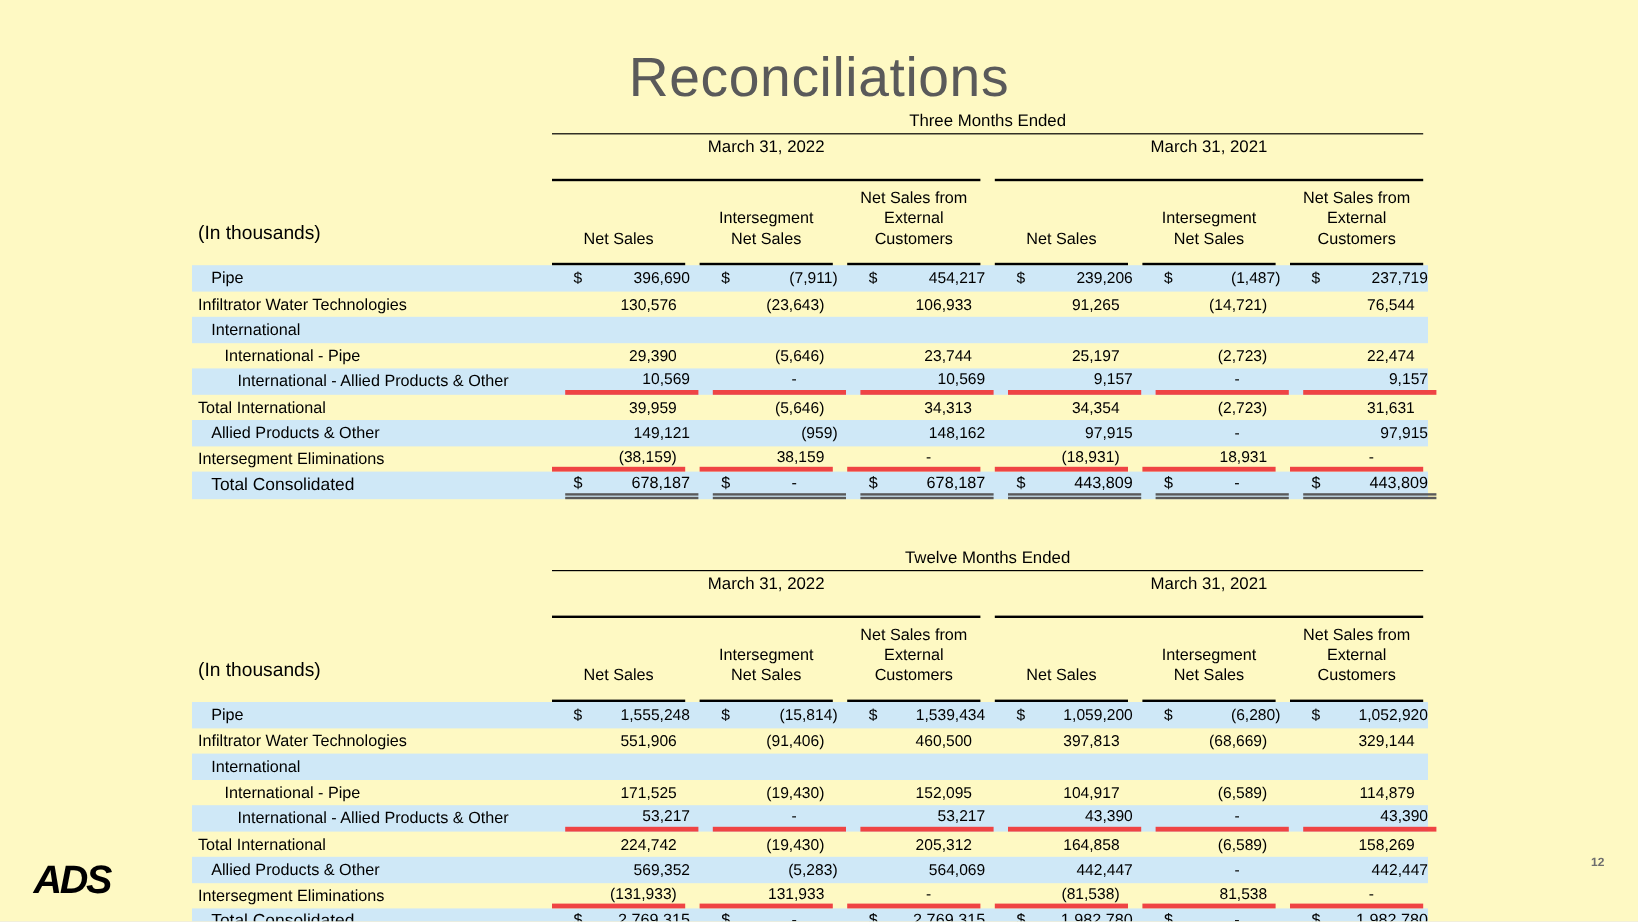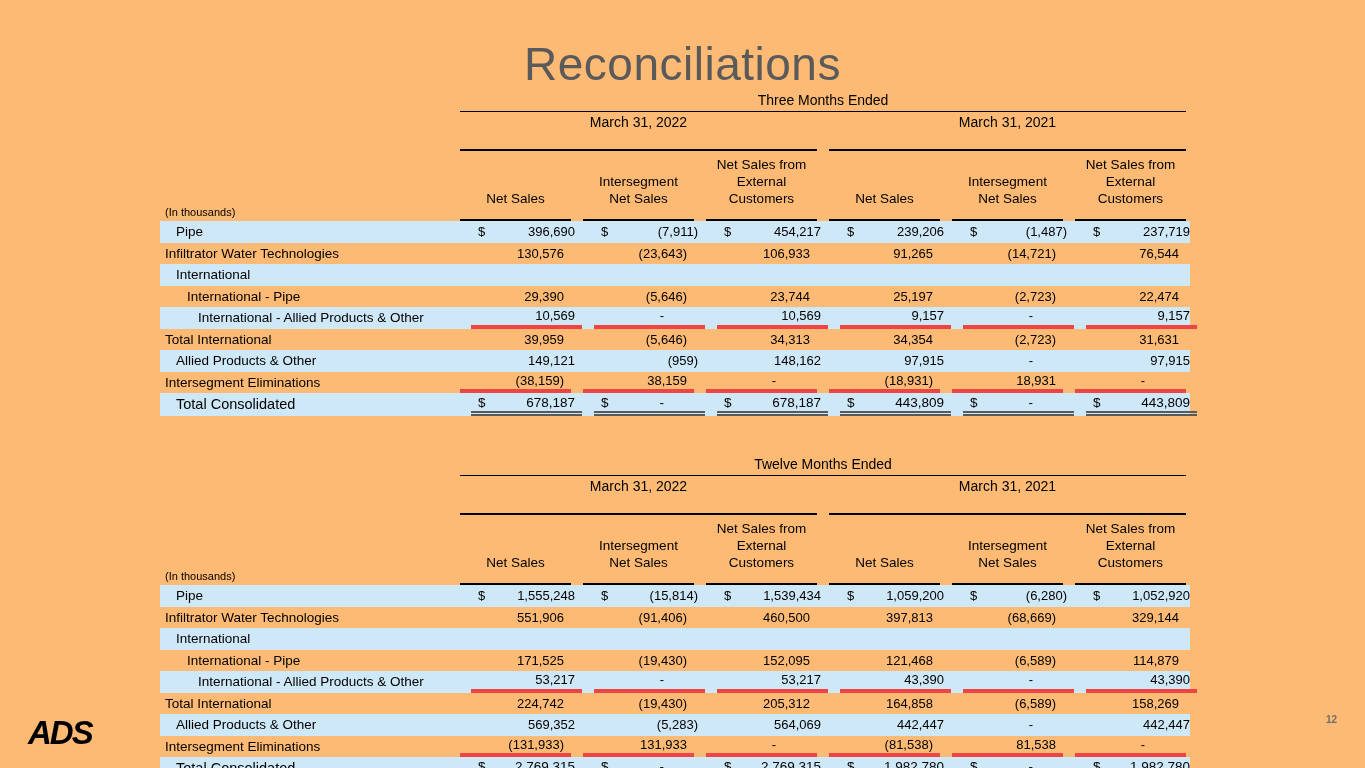--- a/index.html
+++ b/index.html
@@ -1,17 +1,17 @@
 <!DOCTYPE html>
 <html><head>
 <meta charset="utf-8">
 <style>
   html,body{margin:0;padding:0;background:#e8e8e8;}
   .slide{
-    position:relative; width:1365px; height:768px; background:#fdba74;
+    position:relative; width:1365px; height:768px; background:#fef9c3;
     font-family:"Liberation Sans", sans-serif; color:#000; overflow:hidden;
     margin:0 auto;
   }
   .title{
     position:absolute; top:40px; left:0; width:100%;
     text-align:center; font-size:46px; font-weight:400; color:#5a5a5a;
     margin:0; line-height:1.05; letter-spacing:0.5px;
   }
   #tables-root{ position:absolute; left:160px; top:92px; width:1030px; }
 
@@ -22,21 +22,21 @@
     border-bottom:1px solid #000; padding-bottom:2px; height:17px; line-height:17px;
   }
   .year-row{ margin-top:2px; }
   .year-row .ycell{ text-align:center; font-size:14px; border-bottom:2px solid #000; height:17px; line-height:17px; padding-bottom:18px;}
   .year-row .y1{ grid-column:2 / 5; }
   .year-row .y2{ grid-column:5 / 8; }
 
   .colhead-row{ margin-top:2px; }
   .colhead-row .incell{
     grid-column:1; display:flex; align-items:flex-end;
-    font-size:11px; padding-left:5px; padding-bottom:3px;
+    font-size:16px; padding-left:5px; padding-bottom:17px;
   }
   .colhead-row .hcell{
     display:flex; align-items:flex-end; justify-content:center; text-align:center;
     font-size:13.5px; line-height:17px; white-space:pre-line;
     border-bottom:2px solid #000; padding-bottom:12px; min-height:54px;
   }
 
   .trow{ height:21.5px; }
   .trow.shaded{ background:#cfe8f7;padding-left:11px; }
   .trow .lbl{
@@ -380,21 +380,21 @@
           <div class="num">
             <span class="val">171,525</span>
           </div>
           <div class="num">
             <span class="val">(19,430)</span>
           </div>
           <div class="num">
             <span class="val">152,095</span>
           </div>
           <div class="num">
-            <span class="val">121,468</span>
+            <span class="val">104,917</span>
           </div>
           <div class="num">
             <span class="val">(6,589)</span>
           </div>
           <div class="num">
             <span class="val">114,879</span>
           </div>
         </div>
         <div class="grid trow shaded u" style="background: rgb(207, 232, 247);">
           <div class="lbl indent">International - Allied Products &amp; Other</div>

